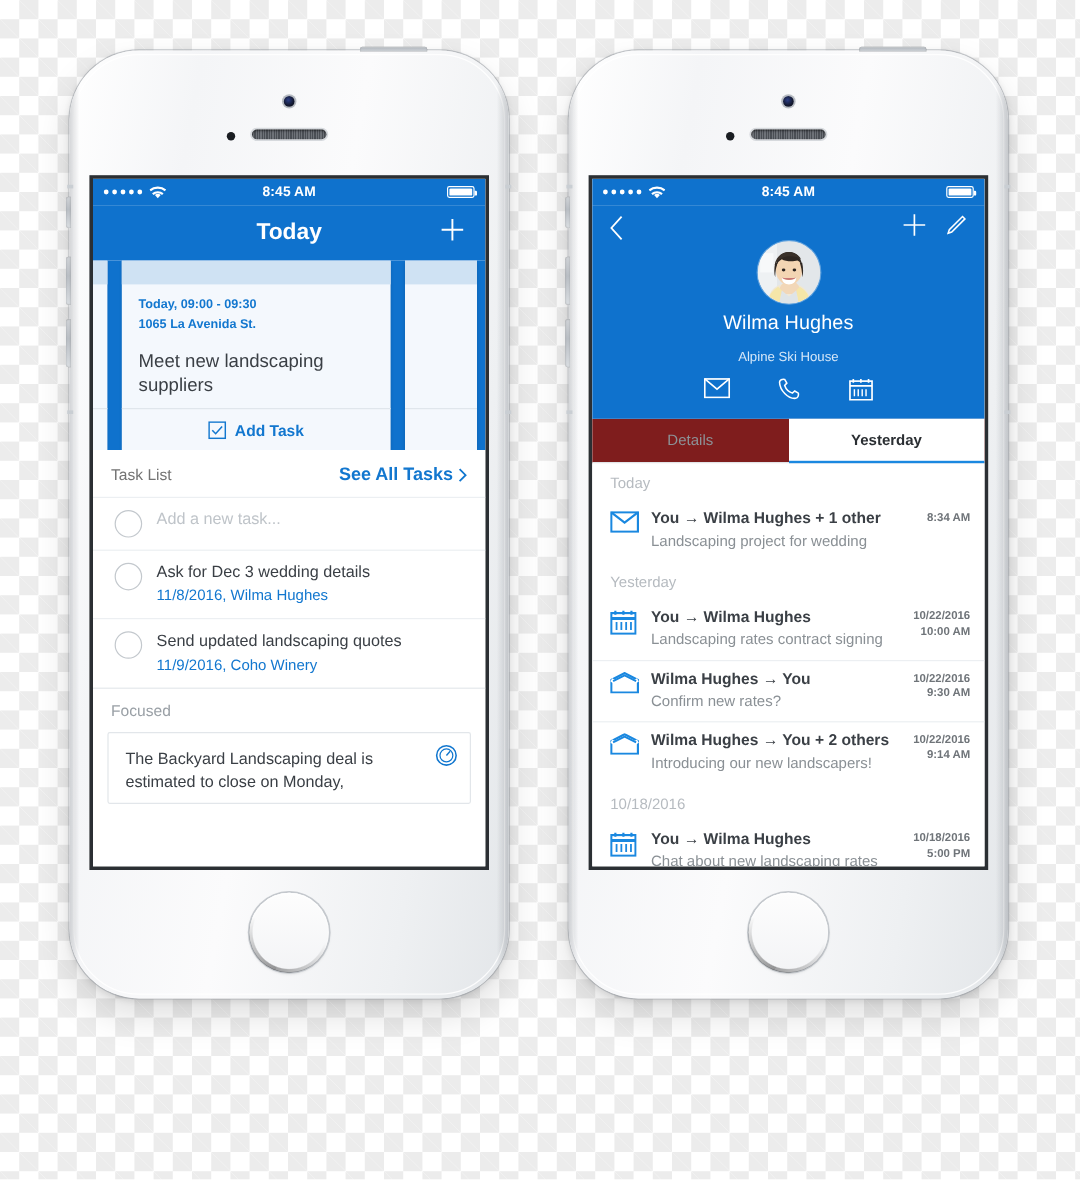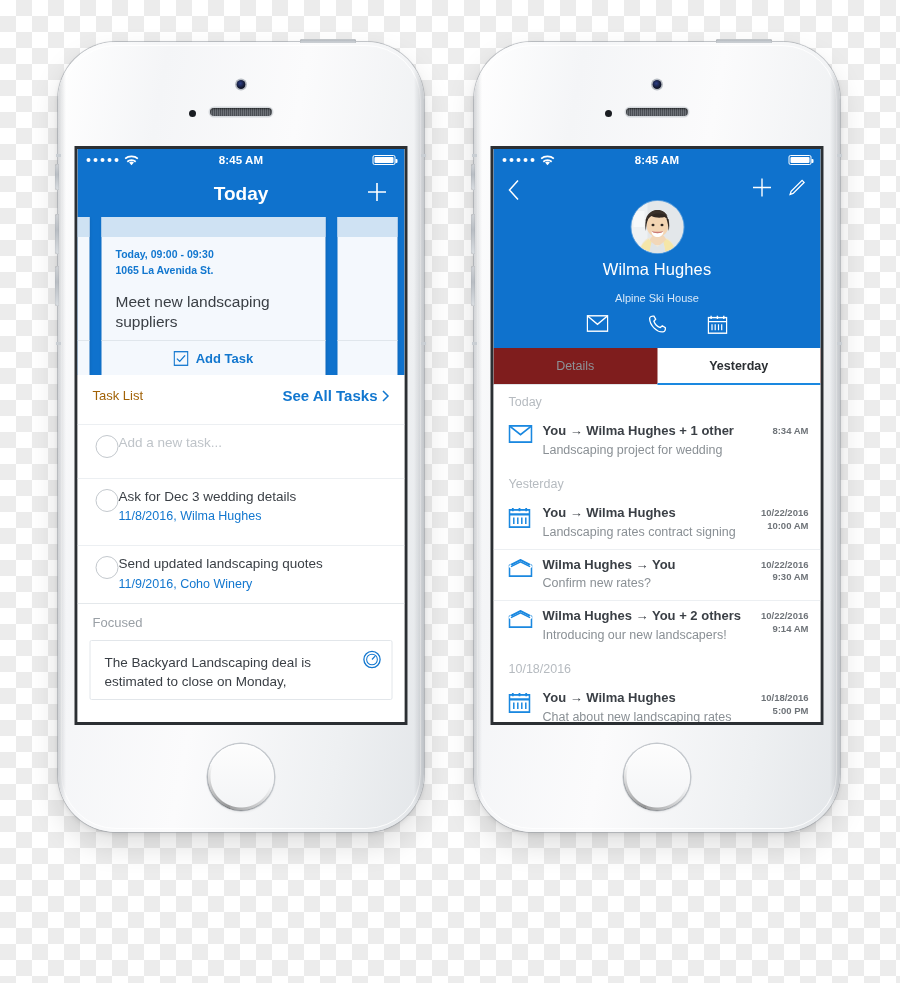--- a/index.html
+++ b/index.html
@@ -233,27 +233,26 @@
     display:flex; align-items:center; justify-content:center; gap:7px;
   }
   .card-foot .lbl { color:#1277cf; font-size:13px; font-weight:bold; }
 
   
   .section-white { background:#fff; }
   .task-head {
     display:flex; align-items:center; justify-content:space-between;
     padding: 12px 15px 10px 15px;
   }
-  .task-head .h { color:#a16207; font-size:13px; }
+  .task-head .h { color:#737373; font-size:13px; }
   .see-all { display:flex; align-items:center; gap:4px; color:#1277cf; font-size:15px; font-weight:bold;}
   .task-row {
-    display:flex; align-items:flex-start; 
+    display:flex; align-items:flex-start; gap:12px;
     padding: 9px 15px 10px 18px;
     border-top:1px solid #eceff2;
-    margin-top:10px;
   }
   .task-row:first-of-type { border-top:0; }
   .radio {
     width:21px; height:21px; border-radius:50%;
     border:1.4px solid #c3c8cd; flex:none; margin-top:1px;
   }
   .task-txt { flex:1; min-width:0; }
   .task-name { color:#3a3f45; font-size:13.5px; line-height:1.35; }
   .task-name.placeholder { color:#bfc4c9; }
   .task-meta { color:#1277cf; font-size:12.5px; line-height:1.45; margin-top:1px;}

